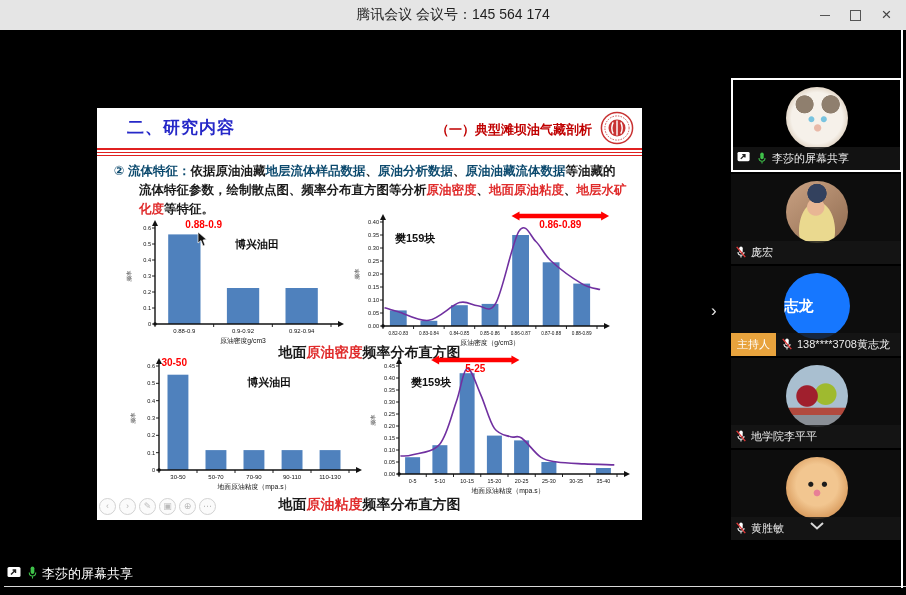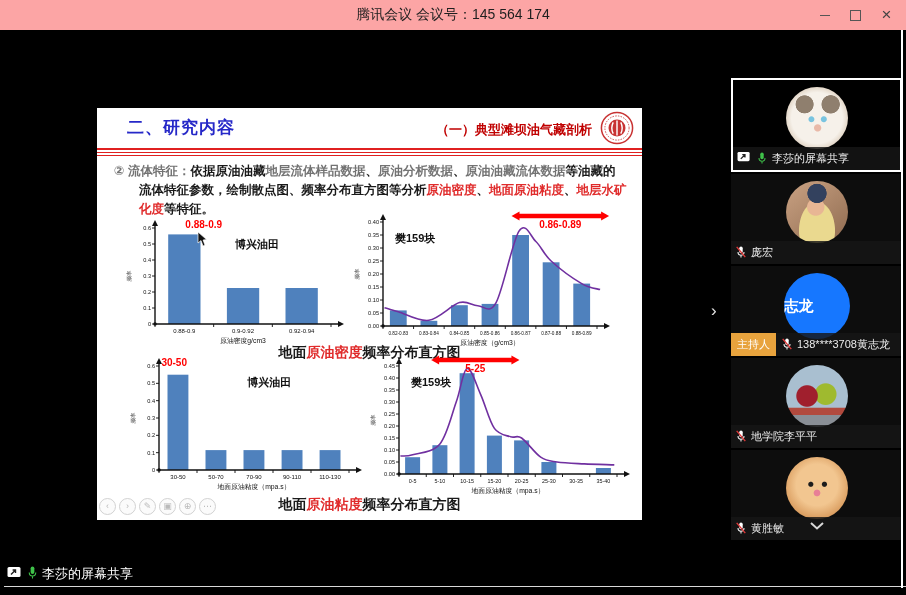--- a/index.html
+++ b/index.html
@@ -1,38 +1,38 @@
 <!DOCTYPE html>
 <html><head>
 <meta charset="utf-8">
 <style>
   html,body{margin:0;padding:0;}
   body{width:906px;height:595px;background:#000;font-family:"Liberation Sans","DejaVu Sans",sans-serif;overflow:hidden;position:relative;}
   
-  .titlebar{position:absolute;left:0;top:0;width:906px;height:30px;background:#fca5a5;}
+  .titlebar{position:absolute;left:0;top:0;width:906px;height:30px;background:#e5e5e5;}
   .titlebar .tb-title{position:absolute;left:0;right:0;top:6px;text-align:center;font-size:14px;color:#1f1f1f;}
   .tb-controls{position:absolute;right:4px;top:0;height:30px;display:flex;}
   .tb-btn{width:31px;height:30px;display:flex;align-items:center;justify-content:center;font-size:13px;color:#444;cursor:default;}
   .tb-btn.min span{display:inline-block;width:10px;border-top:1.5px solid #555;}
   .tb-btn.max span{display:inline-block;width:9px;height:9px;border:1.2px solid #555;}
   
   .main{position:absolute;left:4px;top:30px;width:906px;height:538px;background:#000;}
   
   .slide{position:absolute;left:93px;top:78px;width:545px;height:412px;background:#fff;}
   .slide-title{position:absolute;left:30px;top:8px;font-size:17px;font-weight:bold;color:#2628c8;letter-spacing:1px;}
   .slide-section{position:absolute;right:50px;top:13px;font-size:13px;font-weight:bold;color:#c00000;}
   .logo{position:absolute;right:8px;top:3px;width:34px;height:34px;}
   .sep{position:absolute;left:0;right:0;top:40px;}
   .sep div{background:#e02020;}
   .sep .l1{height:2px;margin-bottom:2px;}
   .sep .l2{height:1px;margin-bottom:2px;}
   .sep .l3{height:1px;}
   .para{position:absolute;left:17px;right:15px;top:54px;font-size:12.5px;font-weight:bold;line-height:19px;padding-left:25px;text-indent:-25px;}
   .seg-black{color:#1a1a1a;}
-  .seg-blue{color:#737373;text-align:center;}
+  .seg-blue{color:#0c4a6e;text-align:center;}
   .seg-red{color:#e02b2b;}
   .chart{position:absolute;}
   .chartA{left:28px;top:108px;width:220px;height:130px;}
   .chartB{left:256px;top:102px;width:258px;height:138px;}
   .chartC{left:32px;top:246px;width:234px;height:138px;}
   .chartD{left:272px;top:246px;width:262px;height:142px;}
   .caption{position:absolute;left:0;right:0;text-align:center;font-size:14px;font-weight:bold;}
   .cap-top{top:236px;}
   .cap-bot{top:388px;text-align:center;}
   .ppt-toolbar{position:absolute;left:2px;top:390px;display:flex;gap:3px;opacity:.85;}

